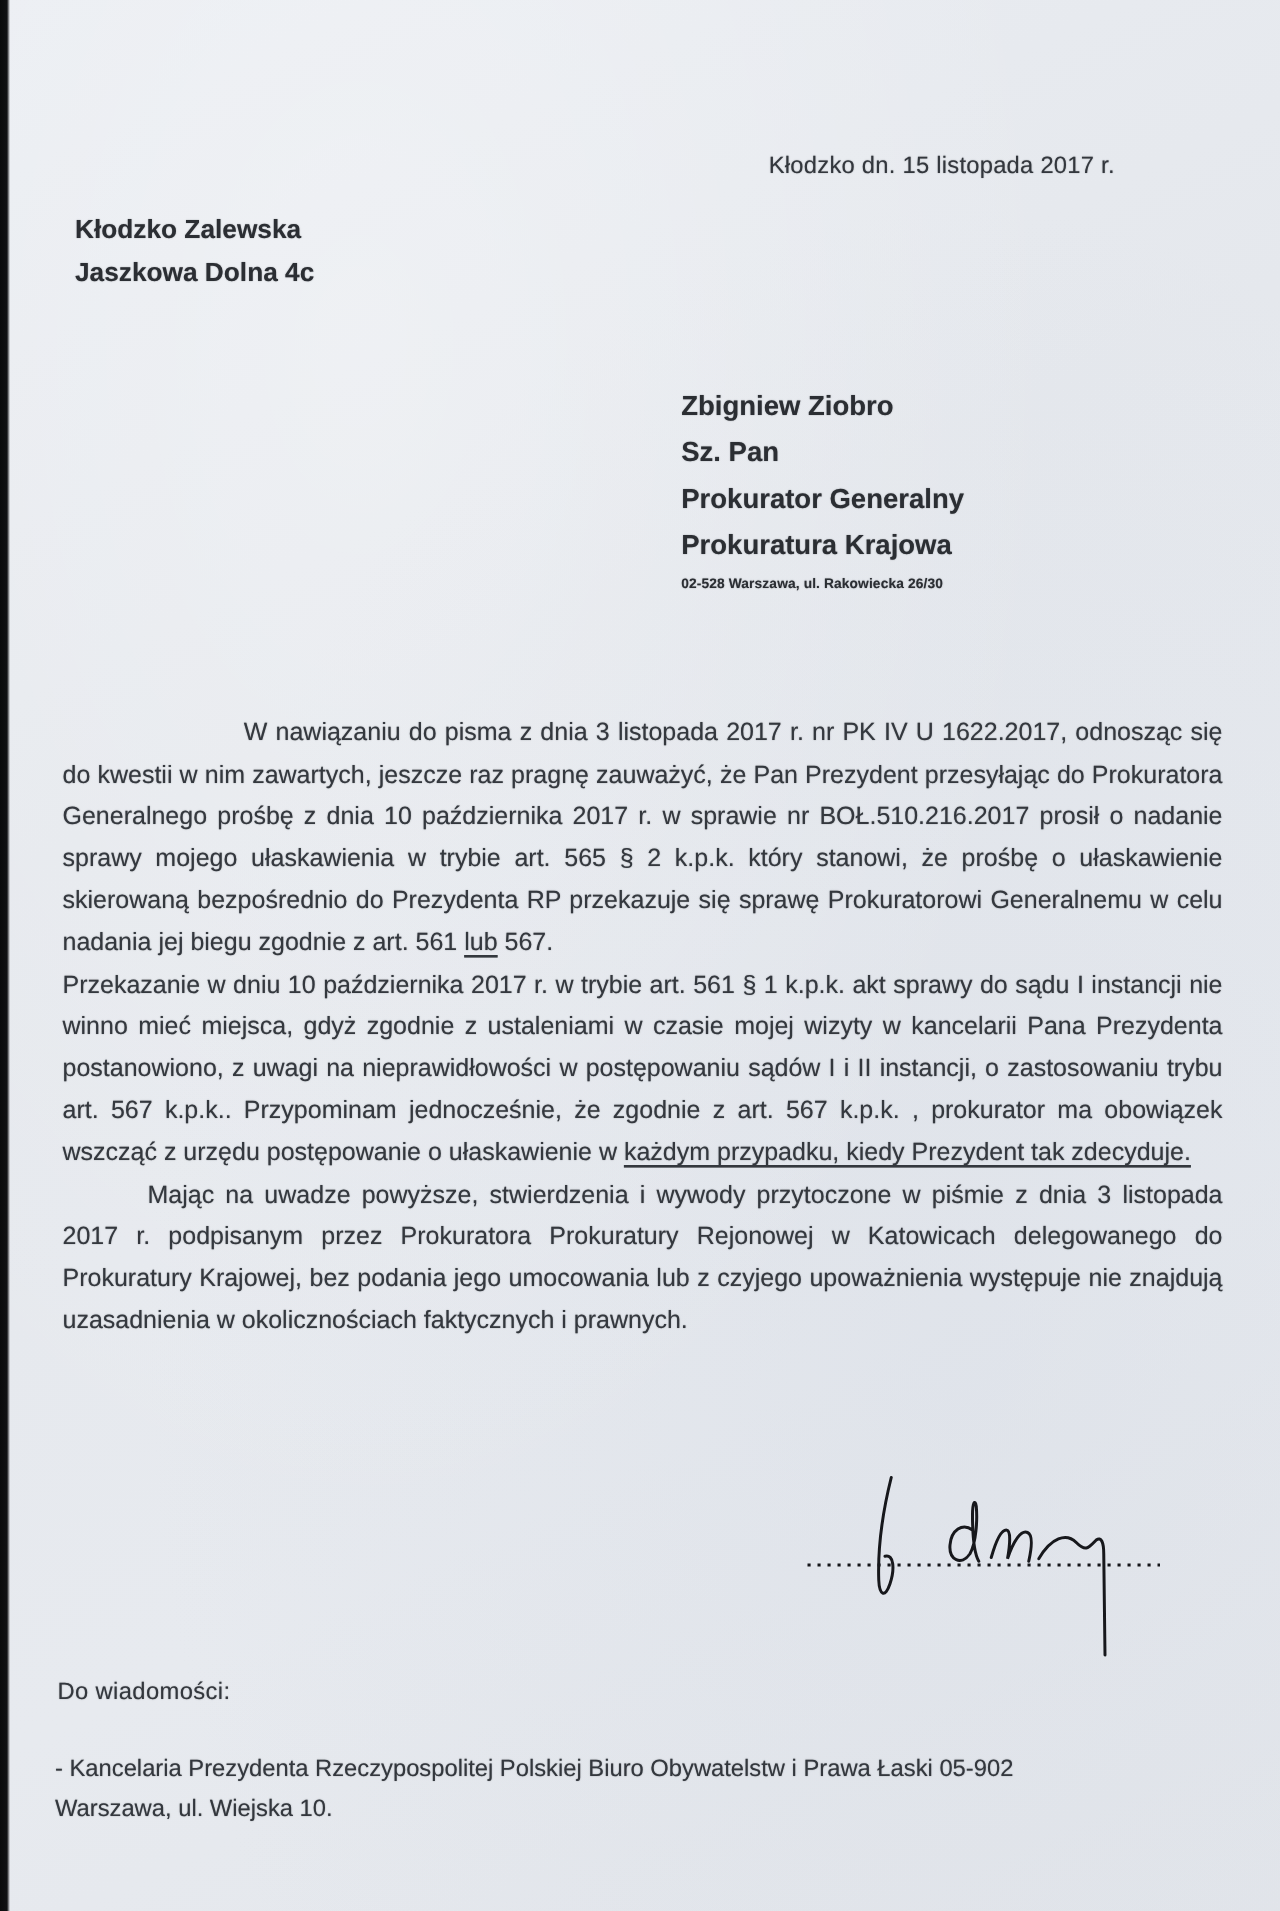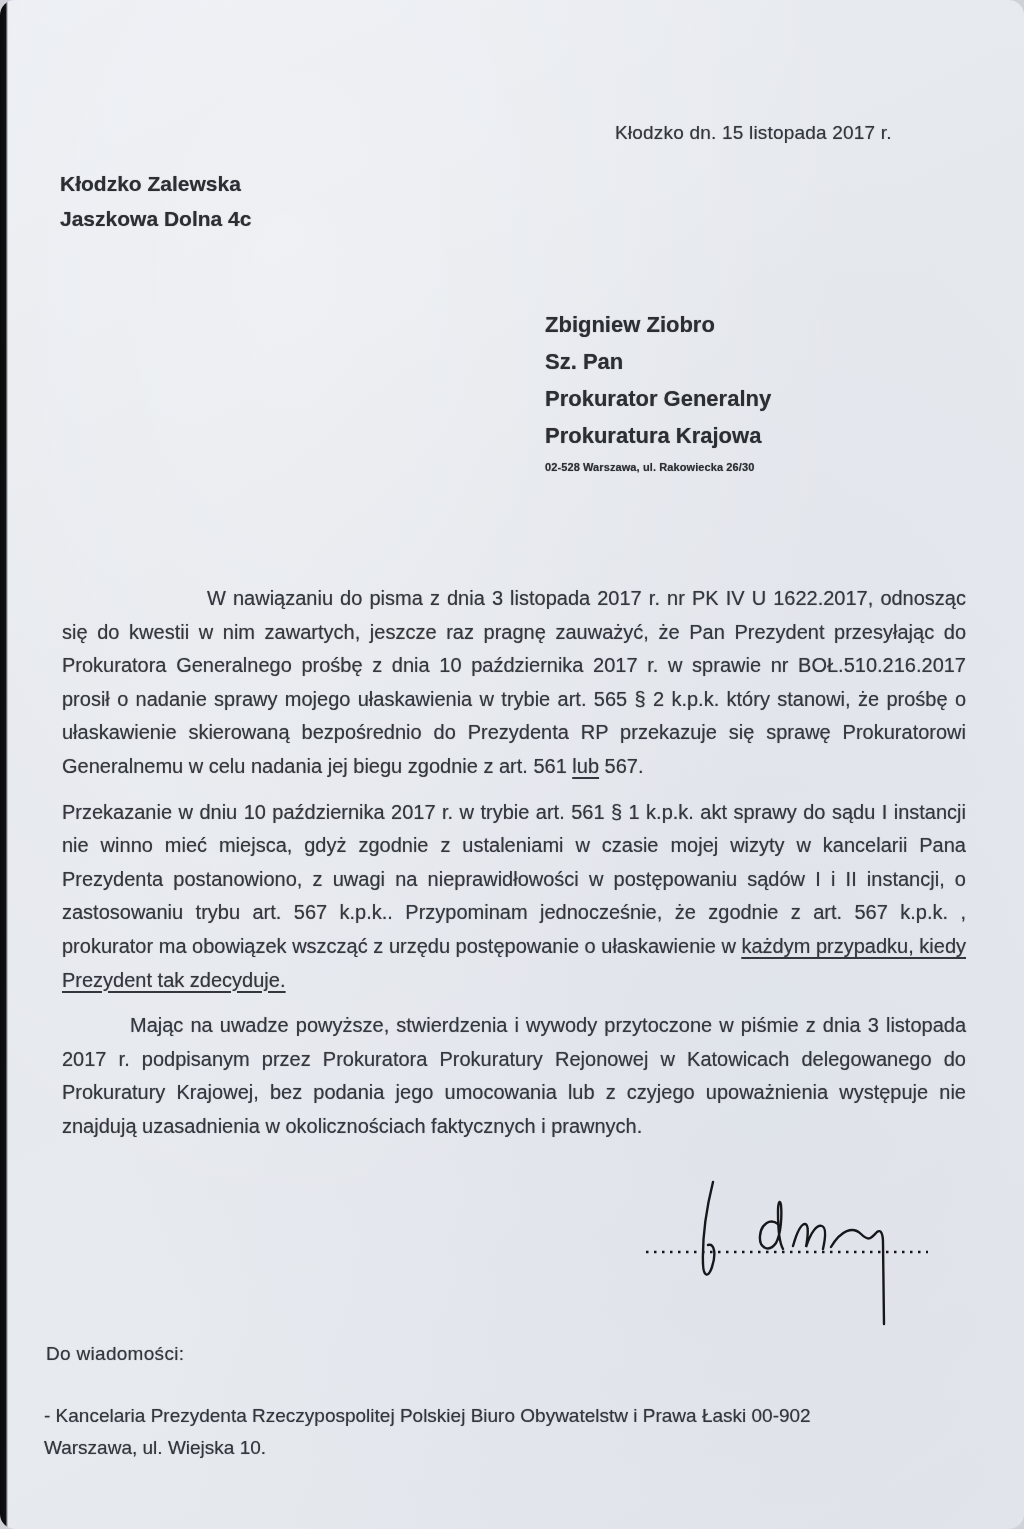--- a/index.html
+++ b/index.html
@@ -7,21 +7,20 @@
     position:relative;
     width:1024px;height:1529px;
     margin:0 auto;
     overflow:hidden;
     background:
       radial-gradient(ellipse at 28% 18%, rgba(255,255,255,0.30), rgba(255,255,255,0) 55%),
       radial-gradient(ellipse at 75% 70%, rgba(210,216,226,0.35), rgba(210,216,226,0) 60%),
       linear-gradient(155deg,#eaedf2 0%, #e5e8ed 35%, #e7eaef 70%, #e3e6eb 100%);
     font-family:"Liberation Sans", sans-serif;
     color:#33373d;
-    border-radius:15px;
   }
   .scan-edge{
     position:absolute;left:0;top:0;width:8px;height:100%;
     background:linear-gradient(to right,#0a0b0c 0%,#101113 70%,rgba(16,17,19,0) 100%);
   }
   .txt{ text-shadow:0 0 1px rgba(45,49,55,0.55); }
   .date-line{
     position:absolute;left:615px;top:122px;
     font-size:19px;letter-spacing:0.2px;
   }
@@ -34,21 +33,21 @@
     font-size:22px;font-weight:bold;line-height:37px;color:#2b2e33;
   }
   .recipient .addr{
     font-size:11px;line-height:26px;letter-spacing:0.1px;
   }
   .body-text{
     position:absolute;left:50px;top:570px;width:928px;
     font-size:20px;line-height:33.6px;text-align:justify;
     color:#34383e;
   }
-  .body-text p{margin:12px;}
+  .body-text p{margin:0;}
   .p1{text-indent:145px;}
   .p2{text-indent:0;}
   .p3{text-indent:68px;}
   .u{ text-decoration:underline; text-underline-offset:4px; }
   .signature{
     position:absolute;left:630px;top:1172px;width:310px;height:165px;
   }
   .cc-heading{
     position:absolute;left:46px;top:1343px;
     font-size:19px;letter-spacing:0.3px;
@@ -92,17 +91,17 @@
       <path d="M 83 10 C 77 34 72 62 73 92 C 73.5 104 78 107 82 95 C 86 83 85 71 78 73"></path>
       <path d="M 148 52 C 140 46 131 52 130 64 C 129 76 139 81 146 71 C 151 62 152 44 151 33 C 150 27 148 30 148 40 C 148 56 149 70 153 77"></path>
       <path d="M 163 74 C 167 60 171 52 175 52 C 179 52 178 64 176 75 C 181 60 187 52 192 54 C 197 56 195 68 193 77"></path>
       <path d="M 201 75 C 211 58 223 54 231 62 C 239 70 241 66 247 60 C 251 57 253 62 253 71 L 254 152"></path>
     </g>
   </svg>
 
   <div class="cc-heading txt">Do wiadomości:</div>
 
   <div class="cc-body txt">
-    <div>- Kancelaria Prezydenta Rzeczypospolitej Polskiej Biuro Obywatelstw i Prawa Łaski 00-902</div>
+    <div>- Kancelaria Prezydenta Rzeczypospolitej Polskiej Biuro Obywatelstw i Prawa Łaski 05-902</div>
     <div>Warszawa, ul. Wiejska 10.</div>
   </div>
 
 </div>
 
 </body></html>

